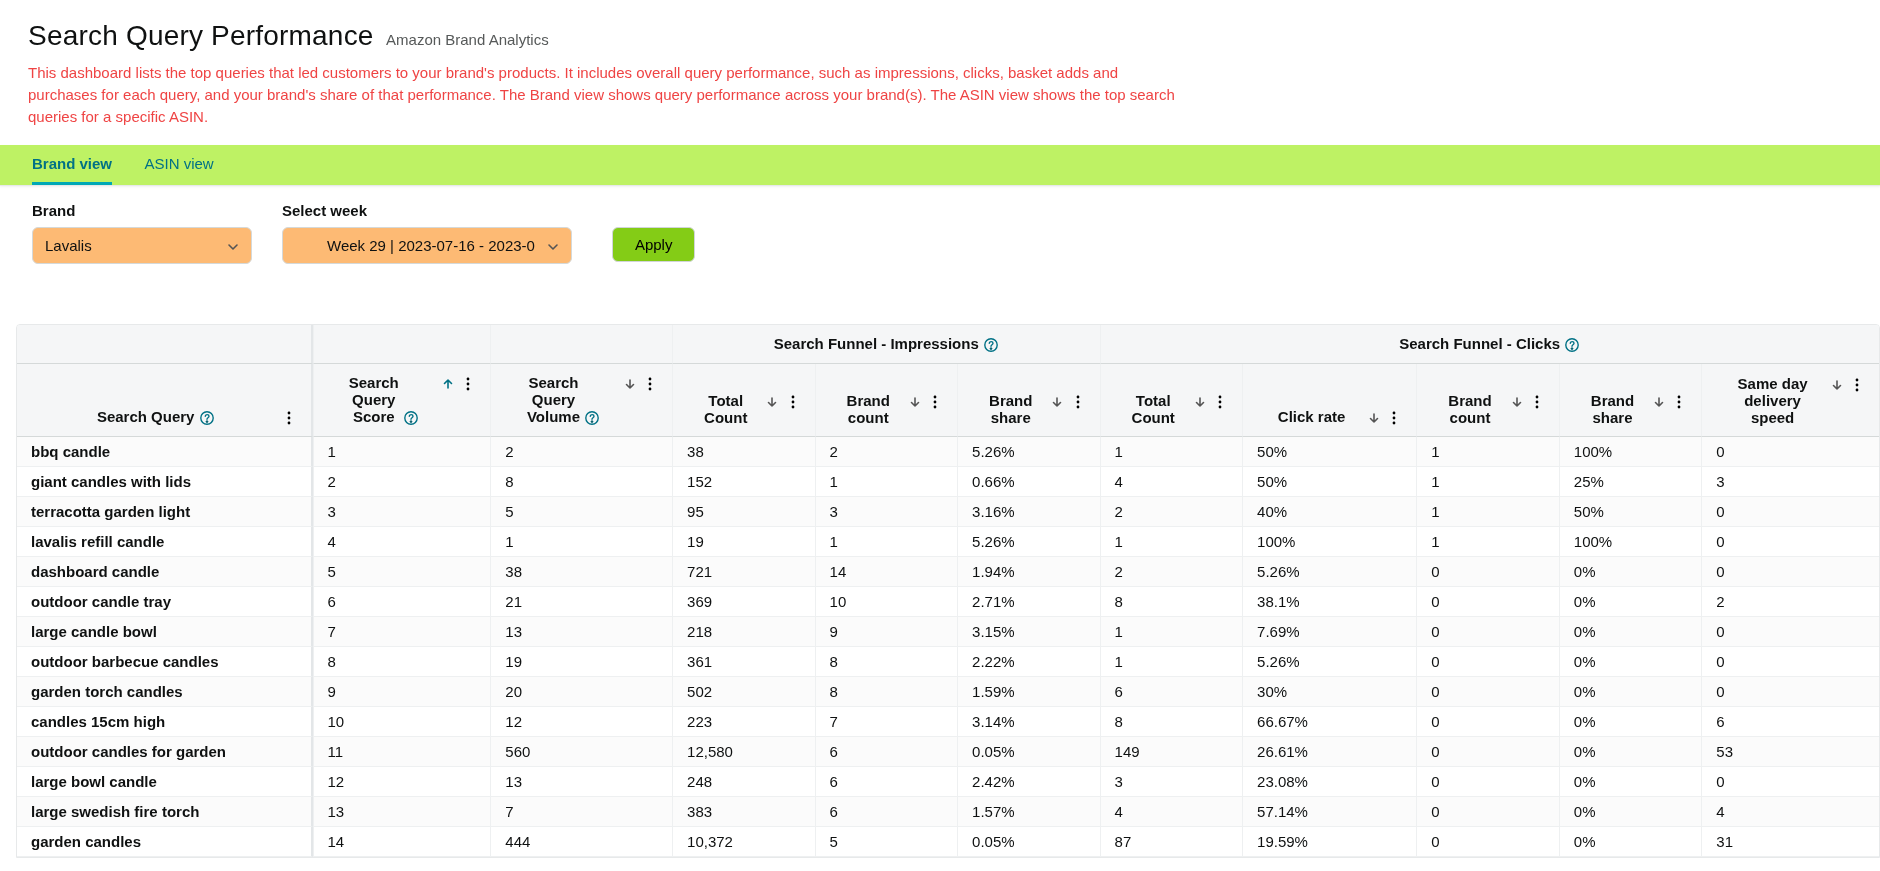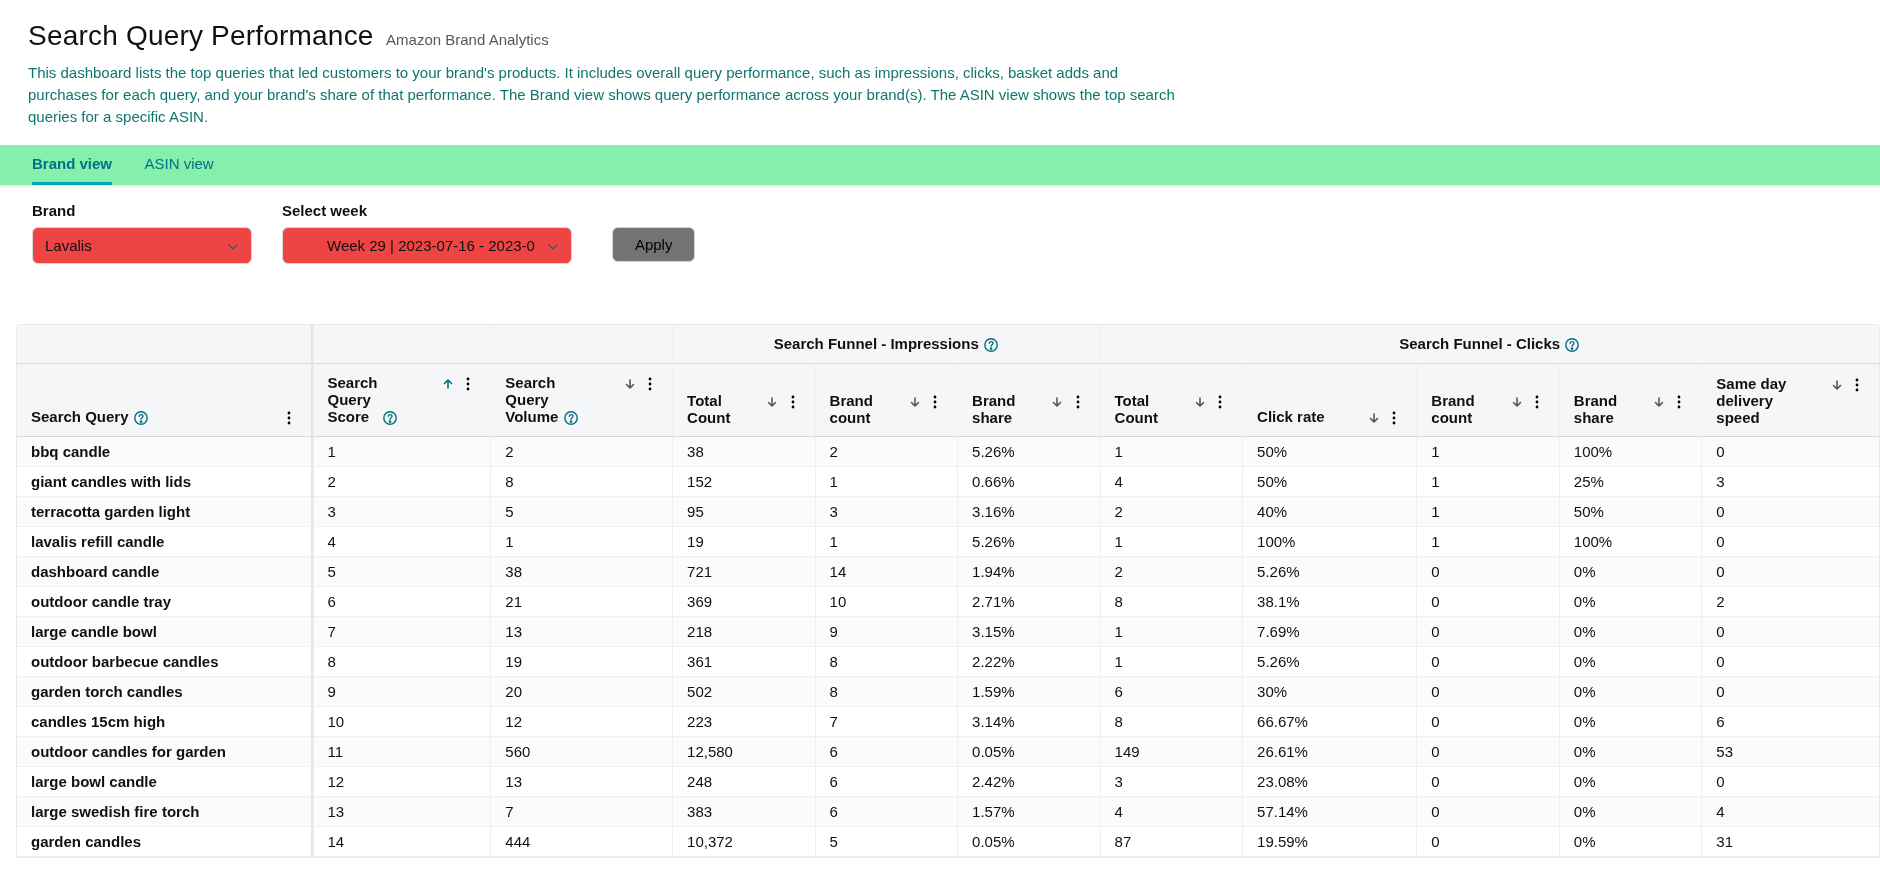--- a/index.html
+++ b/index.html
@@ -1,33 +1,33 @@
 <!DOCTYPE html>
 <html><head>
 <meta charset="utf-8">
 <style>
   :root { --ink:#0F1111; --muted:#565959; --line:#D5D9D9; --teal:#007185; --hdr:#F5F6F7; }
   * { box-sizing:border-box; }
   body { margin:0; font-family:"Amazon Ember", Arial, Helvetica, sans-serif; color:var(--ink); background:#fff; }
   .page { padding:20px 28px 0; }
   h1 { display:inline-block; margin:0 8px 0 0; font-size:28px; font-weight:400; letter-spacing:.2px; }
   .sub { color:var(--muted); font-size:15px; }
-  .desc { margin:10px 0 18px; color:#0f766e; font-size:15px; max-width:1150px; line-height:1.45; }
-  .tabs { background:#86efac; border-bottom:1px solid #e7e9ea; padding:0 32px; }
+  .desc { margin:10px 0 18px; color:#ef4444; font-size:15px; max-width:1150px; line-height:1.45; }
+  .tabs { background:#bef264; border-bottom:1px solid #e7e9ea; padding:0 32px; }
   .tabs span { display:inline-block; padding:10px 0 10px; margin-right:28px; color:var(--teal); font-size:15px; cursor:pointer; }
   .tabs .active { font-weight:700; border-bottom:3px solid #00A8B5; }
   .filters { display:flex; gap:30px; padding:16px 32px 0; align-items:flex-end; }
   .fgroup label { display:block; font-weight:700; font-size:15px; margin-bottom:8px; }
-  .sel { position:relative; border:1px solid var(--line); border-radius:6px; padding:9px 36px 9px 12px; min-width:220px; background:#ef4444; font-size:15px; cursor:pointer; }
+  .sel { position:relative; border:1px solid var(--line); border-radius:6px; padding:9px 36px 9px 12px; min-width:220px; background:#fdba74; font-size:15px; cursor:pointer; }
   .sel.wide { min-width:230px;padding-left:44px; }
   .sel .chev { position:absolute; right:10px; top:50%; transform:translateY(-50%); }
-  .btn { background:#737373; border:1px solid #d1d5d9; border-radius:6px; padding:8px 22px; font-size:15px; cursor:pointer; margin-left:10px; margin-bottom:2px; }
+  .btn { background:#84cc16; border:1px solid #d1d5d9; border-radius:6px; padding:8px 22px; font-size:15px; cursor:pointer; margin-left:10px; margin-bottom:2px; }
   .tbl-shell { margin:60px 0 0 16px; border:1px solid #e7e9ea; border-radius:4px 4px 0 0; overflow:hidden; }
   table { border-collapse:separate; border-spacing:0; width:100%; font-size:15px; }
-  thead th { background:var(--hdr); font-weight:700; text-align:left; padding:10px 14px; border-bottom:1px solid var(--line); vertical-align:bottom; }
+  thead th { background:var(--hdr); font-weight:700; text-align:center; padding:10px 14px; border-bottom:1px solid var(--line); vertical-align:bottom; }
   thead tr.top th { text-align:center; border-bottom:1px solid var(--line); }
   thead tr.top th.nohdr { background:var(--hdr); }
   thead th .lab { display:inline-block; }
   thead th .ctrl { float:right; white-space:nowrap; color:#555; }
   th + th, td + td { border-left:1px solid #eef0f1; }
   tbody td { padding:6px 14px; border-bottom:1px solid #eef0f1; }
   tbody td:first-child { font-weight:700; }
   tbody tr:nth-child(odd) td { background:#fbfbfb; }
   tbody tr:nth-child(even) td { background:#fff; }
   svg { display:inline-block; vertical-align:middle; }

